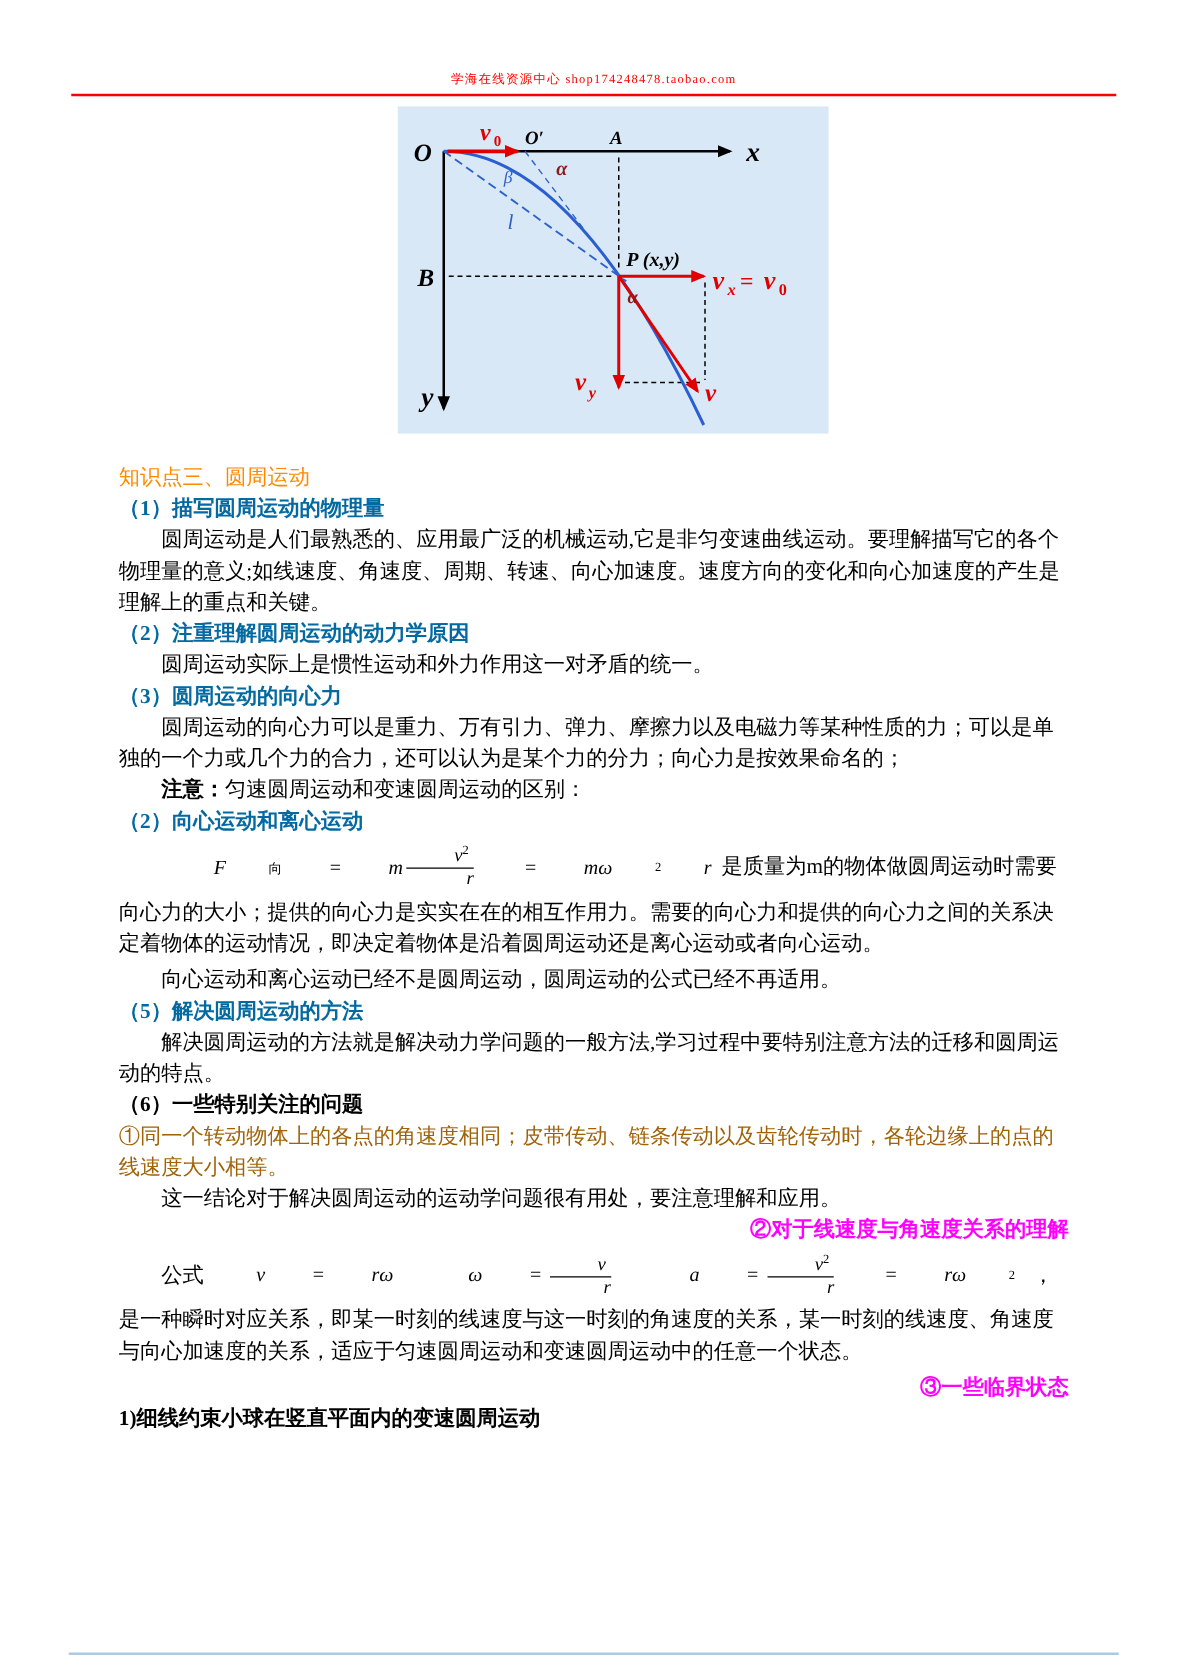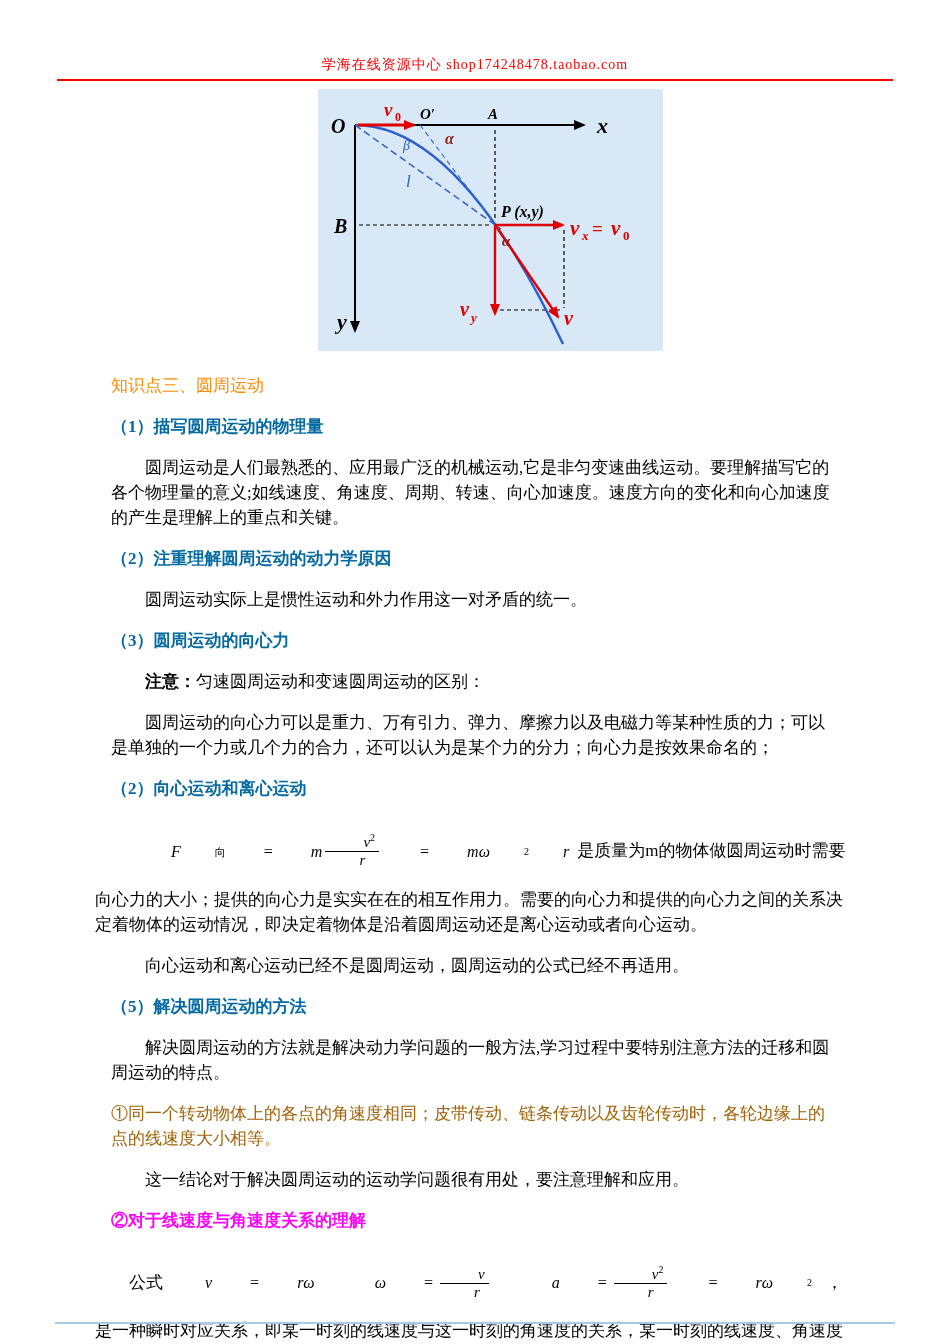--- a/index.html
+++ b/index.html
@@ -2,44 +2,44 @@
 <html><head>
 <meta charset="utf-8">
 <style>
   html,body{margin:0;padding:0;}
   body{
     width:950px;height:1344px;position:relative;overflow:hidden;
     background:#ffffff;color:#000;
     font-family:"Liberation Serif",serif;
   }
   .header{padding-top:56px;text-align:center;}
-  .header-text{color:#ff0000;font-size:14px;letter-spacing:1px;}
+  .header-text{color:#ff0000;font-size:10px;letter-spacing:1px;}
   .header-rule{border-bottom:2px solid #ff0000;margin:5px 57px 0 57px;height:0;}
   .figure{margin:8px 0 0 318px;width:345px;height:262px;}
   svg text{font-family:"Liberation Serif",serif;}
   .content{margin:22px 95px 0 95px;font-size:17px;line-height:25px;}
-  .content p{margin:16px;padding:0;}
+  .content p{margin:0;padding:0;}
   .indent{text-indent:2em;}
   .h-orange{color:#ff8a00;}
   .h-blue{color:#0369a1;font-weight:bold;}
   .h-black{font-weight:bold;}
-  .h-magenta{color:#ff00ff;font-weight:bold;}
+  .h-magenta{color:#ff00ff;font-weight:bold;text-align:right;}
   .magenta{color:#a16207;}
   .bold-line{font-weight:bold;}
   .note-label{font-weight:bold;}
   .formula-para{margin:4px 0 !important;}
   .formula{
     display:inline-flex;align-items:center;vertical-align:middle;
     margin:0 8px;font-size:16px;line-height:1.1;white-space:nowrap;
   }
   .fgroup{display:inline-flex;align-items:center;margin-right:26px;white-space:nowrap;}
   .fgroup:last-child{margin-right:6px;}
   .it{font-style:italic;}
   .op{margin:0 4px;}
-  .frac{display:inline-flex;flex-direction:column;align-items:flex-start;margin:17px 3px;font-size:15px;line-height:1.15;vertical-align:middle;}
+  .frac{display:inline-flex;flex-direction:column;align-items:flex-end;margin:4px 3px;font-size:15px;line-height:1.15;vertical-align:middle;}
   .frac .num{display:block;border-bottom:1px solid #000;padding:0 4px;}
   .frac .den{display:block;}
   .formula sup,.fgroup sup{font-size:10px;vertical-align:super;line-height:0;}
   .cjk-sub{font-size:11px;vertical-align:sub;line-height:0;}
   .bottom-rule{position:absolute;left:55px;right:55px;bottom:20px;border-top:2px solid #a9c9e9;}
 </style>
 </head>
 <body>
 
 <div>
@@ -112,23 +112,23 @@
 
     <p class="h-orange">知识点三、圆周运动</p>
 
     <p class="h-blue">（1）描写圆周运动的物理量</p>
     <p class="indent">圆周运动是人们最熟悉的、应用最广泛的机械运动,它是非匀变速曲线运动。要理解描写它的各个物理量的意义;如线速度、角速度、周期、转速、向心加速度。速度方向的变化和向心加速度的产生是理解上的重点和关键。</p>
 
     <p class="h-blue">（2）注重理解圆周运动的动力学原因</p>
     <p class="indent">圆周运动实际上是惯性运动和外力作用这一对矛盾的统一。</p>
 
     <p class="h-blue">（3）圆周运动的向心力</p>
+    <p class="indent">圆周运动的向心力可以是重力、万有引力、弹力、摩擦力以及电磁力等某种性质的力；可以是单独的一个力或几个力的合力，还可以认为是某个力的分力；向心力是按效果命名的；</p>
+
     <p class="indent"><span class="note-label">注意：</span><span>匀速圆周运动和变速圆周运动的区别：</span></p>
-
-    <p class="indent">圆周运动的向心力可以是重力、万有引力、弹力、摩擦力以及电磁力等某种性质的力；可以是单独的一个力或几个力的合力，还可以认为是某个力的分力；向心力是按效果命名的；</p>
 
     <p class="h-blue">（2）向心运动和离心运动</p>
 
     <p class="indent formula-para">
       <span class="formula">
           <span class="it">F</span>
           <sub class="cjk-sub">向</sub>
           <span class="op">=</span>
           <span class="it">m</span>
           <span class="frac">
@@ -140,20 +140,21 @@
           <sup>2</sup>
           <span class="it">r</span>
         </span><span>是质量为m的物体做圆周运动时需要向心力的大小；提供的向心力是实实在在的相互作用力。需要的向心力和提供的向心力之间的关系决定着物体的运动情况，即决定着物体是沿着圆周运动还是离心运动或者向心运动。</span>
     </p>
 
     <p class="indent">向心运动和离心运动已经不是圆周运动，圆周运动的公式已经不再适用。</p>
 
     <p class="h-blue">（5）解决圆周运动的方法</p>
     <p class="indent">解决圆周运动的方法就是解决动力学问题的一般方法,学习过程中要特别注意方法的迁移和圆周运动的特点。</p>
 
+    <p class="h-black">（6）一些特别关注的问题</p>
 
     <p class="magenta">①同一个转动物体上的各点的角速度相同；皮带传动、链条传动以及齿轮传动时，各轮边缘上的点的线速度大小相等。</p>
     <p class="indent">这一结论对于解决圆周运动的运动学问题很有用处，要注意理解和应用。</p>
 
     <p class="h-magenta">②对于线速度与角速度关系的理解</p>
 
     <p class="indent formula-para">
       <span>公式</span><span class="formula">
           <span class="fgroup">
             <span class="it">v</span>

